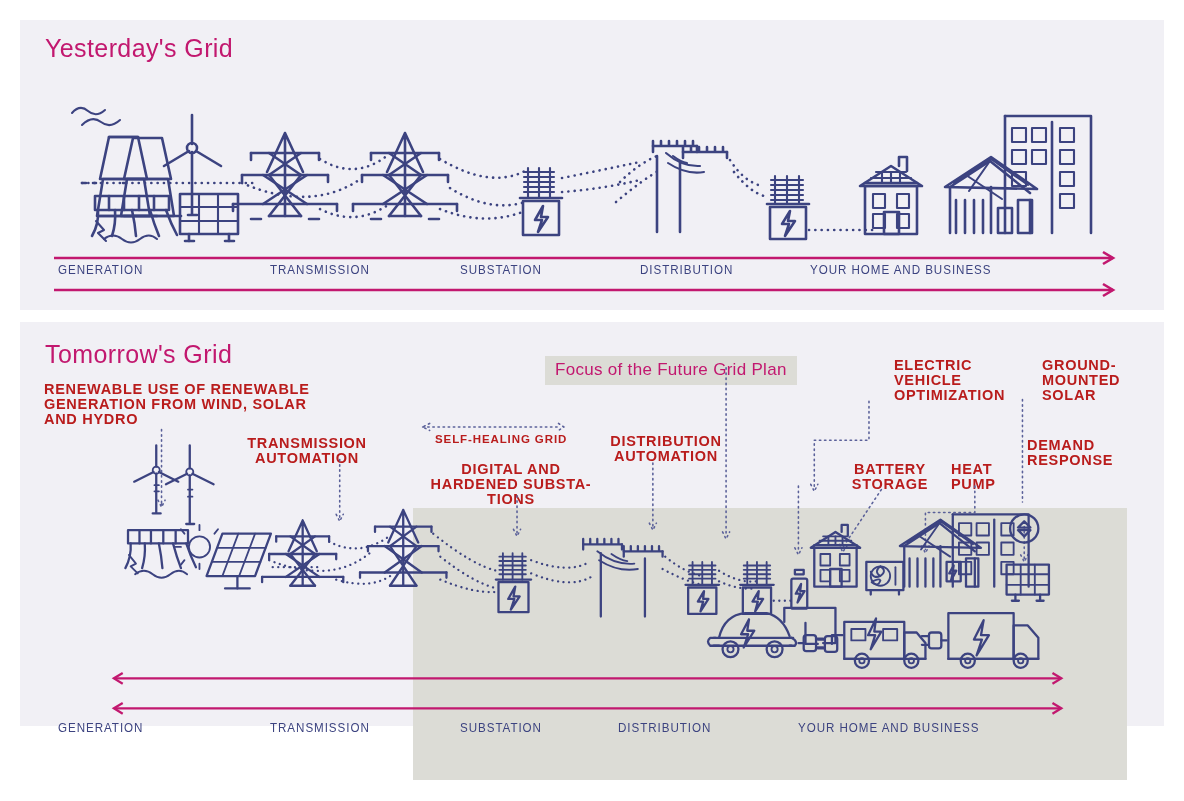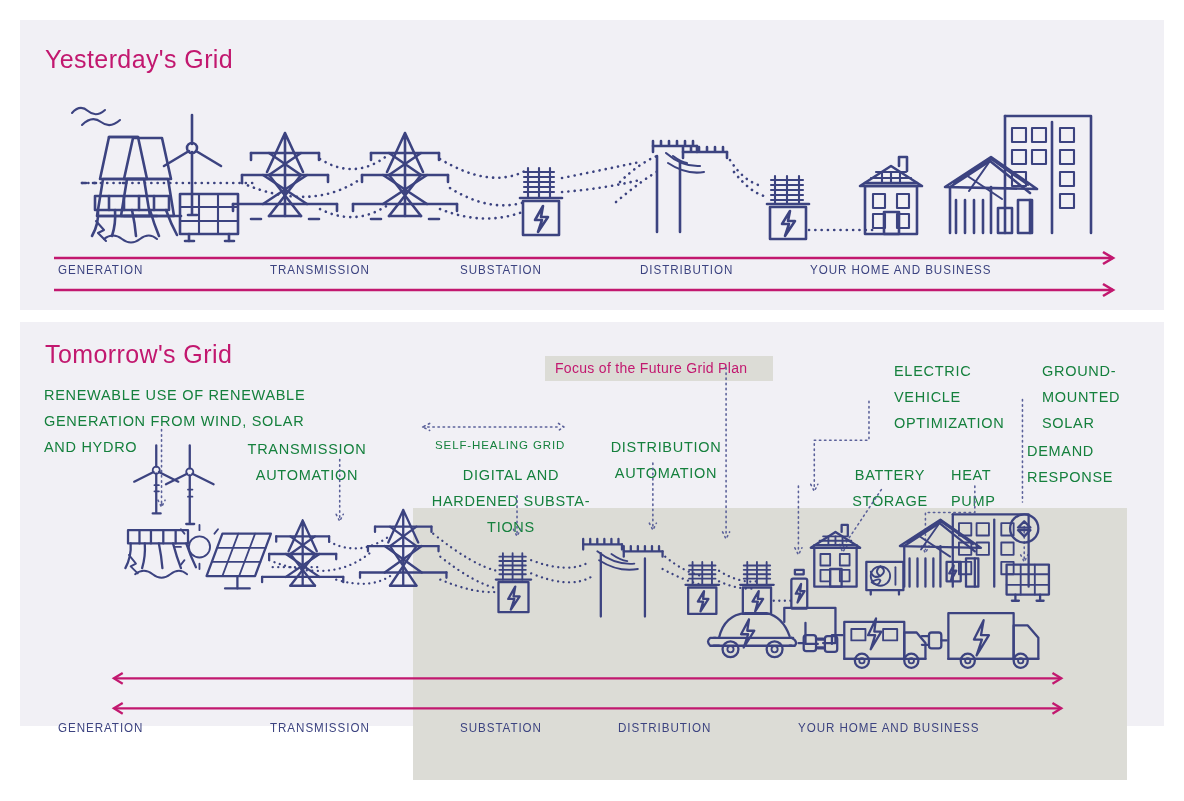--- a/index.html
+++ b/index.html
@@ -18,21 +18,21 @@
   #panel-tomorrow  { left: 20px; top: 322px; width: 1144px; height: 404px; }
 
   .panel-title {
     position: absolute;
     color: #c2186f;
     font-size: 25px;
     font-weight: normal;
     letter-spacing: 0.4px;
     white-space: nowrap;
   }
-  #title-yesterday { left: 25px; top: 25px; }
+  #title-yesterday { left: 25px; top: 14px; }
   #title-tomorrow  { left: 25px; top: 18px; }
 
   .stage { position: absolute; left: 0; top: 0; width: 100%; height: 100%; }
 
   .axis-labels {
     position: absolute;
     left: 0; width: 100%;
     display: block;
   }
   .axis-label {
@@ -50,34 +50,34 @@
     position: absolute;
     background: #dcdcd6;
     left: 393px; top: 186px; width: 714px; height: 272px;
   }
 
   .focus-badge {
     position: absolute;
     left: 525px; top: 34px;
     background: #dcdcd6;
     color: #c2186f;
-    font-size: 14px;
-    padding: 4px 26px 5px 10px;
+    font-size: 17px;
+    padding: 4px 10px 5px 10px;
     letter-spacing: 0.3px;
     white-space: nowrap;
   }
 
   .callout {
     position: absolute;
-    color: #15803d;
+    color: #b91c1c;
     font-size: 14.5px;
-    line-height: 26px;
+    line-height: 15px;
     letter-spacing: 0.7px;
     white-space: pre-line;
-    font-weight: 400;
+    font-weight: 700;
   }
   .callout.small {
     font-size: 11.5px;
     letter-spacing: 0.9px;
   }
   .callout.center { text-align: center; }
 
   svg { display: block; overflow: visible; }
   .ln { fill: none; stroke: #3c4380; stroke-width: 2.6; stroke-linecap: round; stroke-linejoin: round; }
   .ln-thin { fill: none; stroke: #3c4380; stroke-width: 2.1; stroke-linecap: round; stroke-linejoin: round; }

